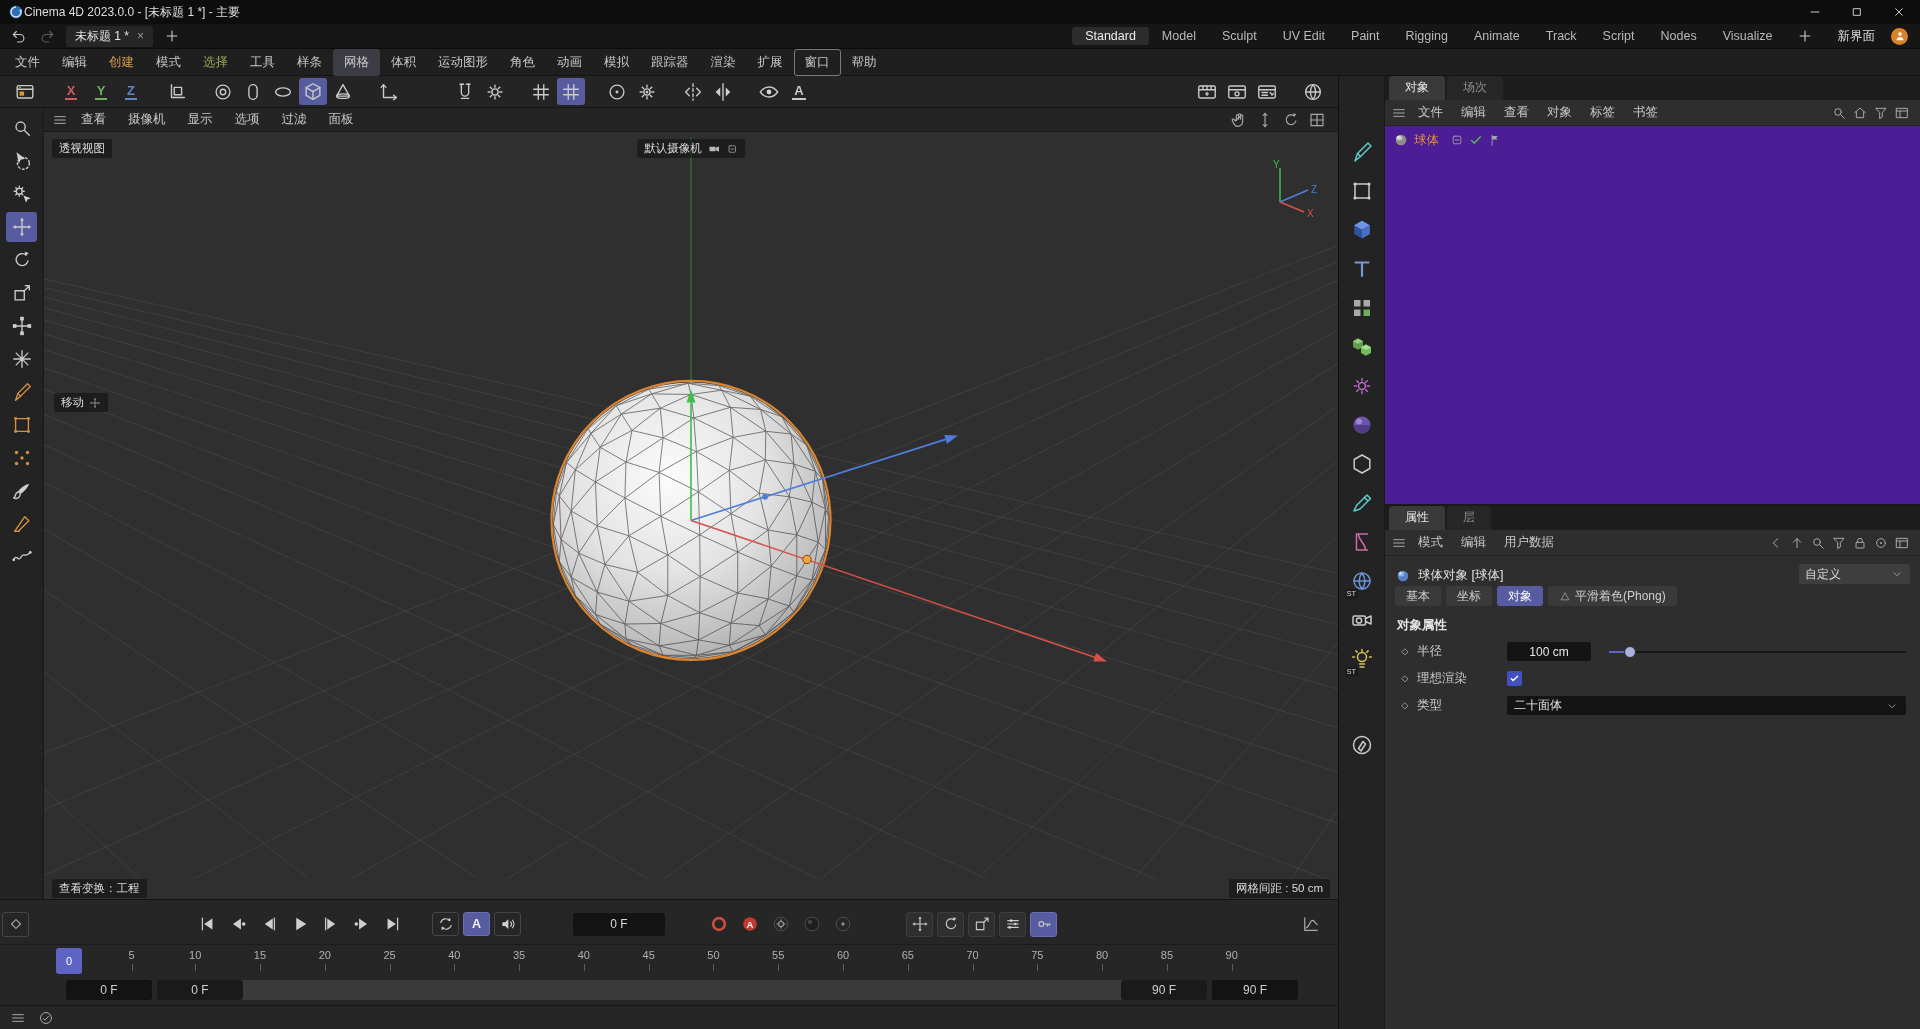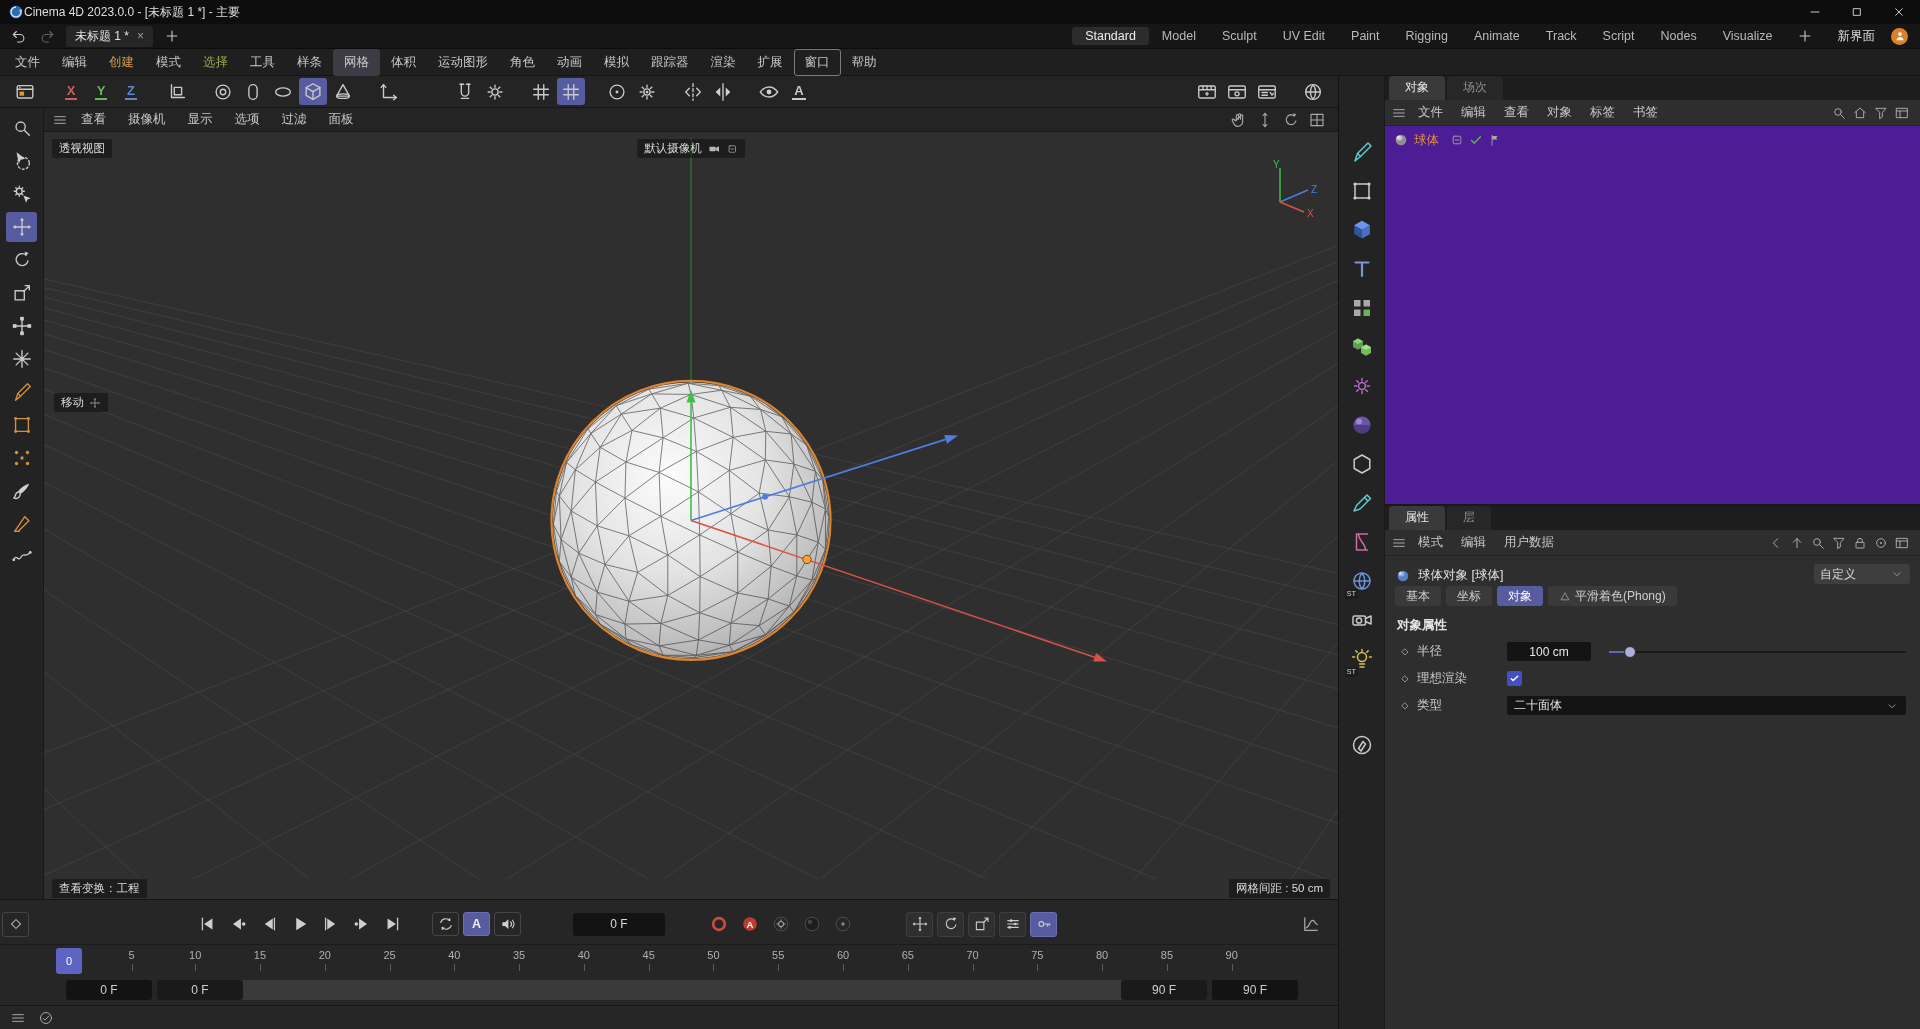--- a/index.html
+++ b/index.html
@@ -97,21 +97,21 @@
 .ptab.on{background:#3a3a3a;color:#e9e9e9}
 .pmenu{height:26px;background:#2e2e2e;border-bottom:1px solid #232323;display:flex;align-items:center;gap:2px;padding:0 6px;flex:0 0 auto}
 .pmenu-item{padding:3px 9px;font-size:12.5px;color:#c8c8c8}
 .picons{margin-left:auto;display:flex;gap:5px;align-items:center;padding-right:4px}
 .olist{flex:1;background:#4c1d95;padding-top:3px}
 .orow{height:22px;display:flex;align-items:center;gap:5px;padding:0 8px}
 .oname{color:#e2923b;font-size:12.5px;margin-right:6px}
 .am{flex:1;display:flex;flex-direction:column;min-height:0}
 .amhead{height:28px;display:flex;align-items:flex-end;gap:7px;padding:0 10px;flex:0 0 auto}
 .amtitle{font-size:12.5px;color:#e2e2e2}
-.preset{margin-left:auto;width:96px;height:20px;background:#3e3e3e;border-radius:3px;display:flex;align-items:center;justify-content:space-between;padding:0 6px;color:#d6d6d6}
+.preset{margin-left:auto;width:111px;height:20px;background:#3e3e3e;border-radius:3px;display:flex;align-items:center;justify-content:space-between;padding:0 6px;color:#d6d6d6}
 .amchips{display:flex;gap:5px;padding:2px 10px 4px;align-items:center;flex:0 0 auto}
 .amchip{height:20px;display:flex;align-items:center;gap:4px;background:#3a3a3a;border-radius:3px;padding:0 11px;color:#cfcfcf;white-space:nowrap}
 .amchip.on{background:#565c9f;color:#fff}
 .amsection{padding:7px 12px 4px;font-size:12.5px;font-weight:700;color:#e4e4e4}
 .prow{height:27px;display:flex;align-items:center;padding:0 14px;gap:6px}
 .plabel{width:84px;font-size:12.5px;color:#c9c9c9;white-space:nowrap}
 .pinput{width:84px;height:19px;background:#141414;border-radius:2px;display:flex;align-items:center;justify-content:center;color:#e8e8e8}
 .pslider{position:relative;flex:1;height:16px;margin-left:12px}
 .pslider .track{position:absolute;left:0;right:0;top:7px;height:2.5px;background:#191919}
 .pslider .fill{position:absolute;left:0;top:7px;height:2.5px;width:calc(var(--ratio)*100%);background:#5d64c4}

